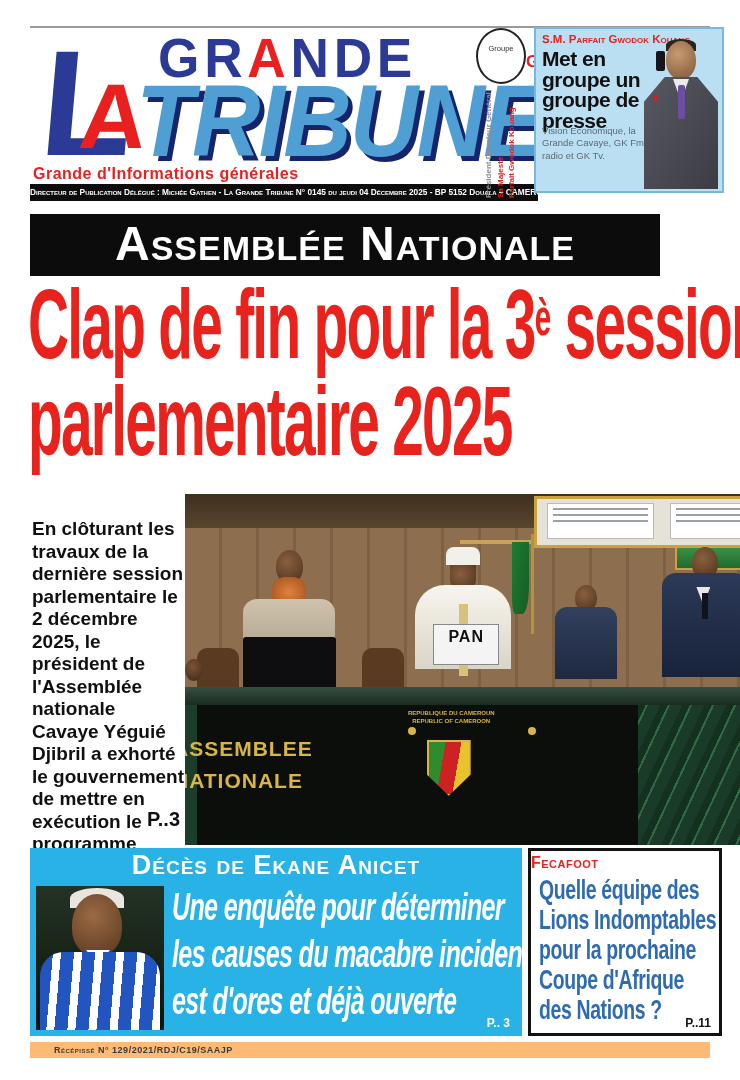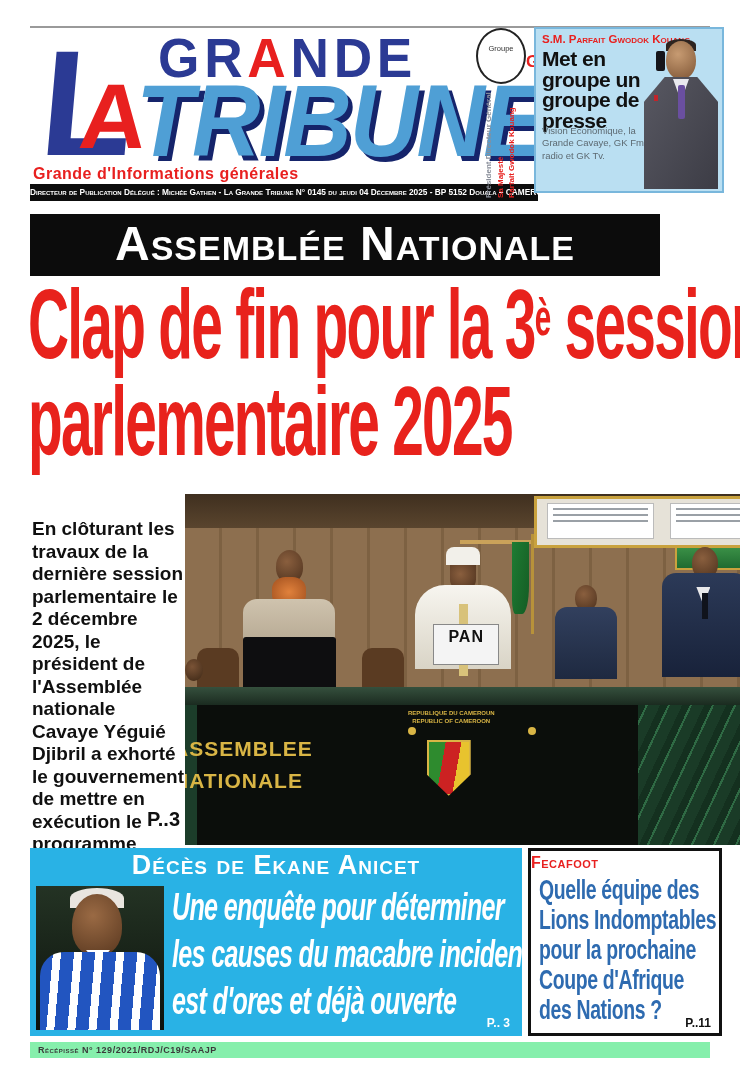--- a/index.html
+++ b/index.html
@@ -150,22 +150,22 @@
   
   .feca-box{left:528px;top:848px;width:194px;height:188px;background:#fff;border:3px solid #111;
         box-sizing:border-box;overflow:hidden;}
   .feca-kicker{left:0;top:3px;width:100%;color:#e8201f;font-weight:800;
         font-size:16px;font-variant:small-caps;letter-spacing:.5px;}
   .feca-headline{left:8px;top:24px;color:#2e6bb0;font-weight:800;font-size:27px;line-height:30px;
         letter-spacing:-.5px;white-space:nowrap;transform:scaleX(.72);transform-origin:0 0;}
   .feca-page{right:8px;bottom:3px;color:#111;font-weight:800;font-size:12px;}
 
   
-  .receipt{left:30px;top:1042px;width:680px;height:16px;background:#86efac;color:#3a3a3a;
-        font-size:9px;font-weight:800;font-variant:small-caps;line-height:16px;padding-left:8px;
+  .receipt{left:30px;top:1042px;width:680px;height:16px;background:#fdba74;color:#3a3a3a;
+        font-size:9px;font-weight:800;font-variant:small-caps;line-height:16px;padding-left:24px;
         box-sizing:border-box;letter-spacing:.5px;}
 </style>
 </head>
 <body>
 
 <div class="page">
 
   <div class="abs top-rule"></div>
   <header>
     <div class="abs logo-l">L</div>

